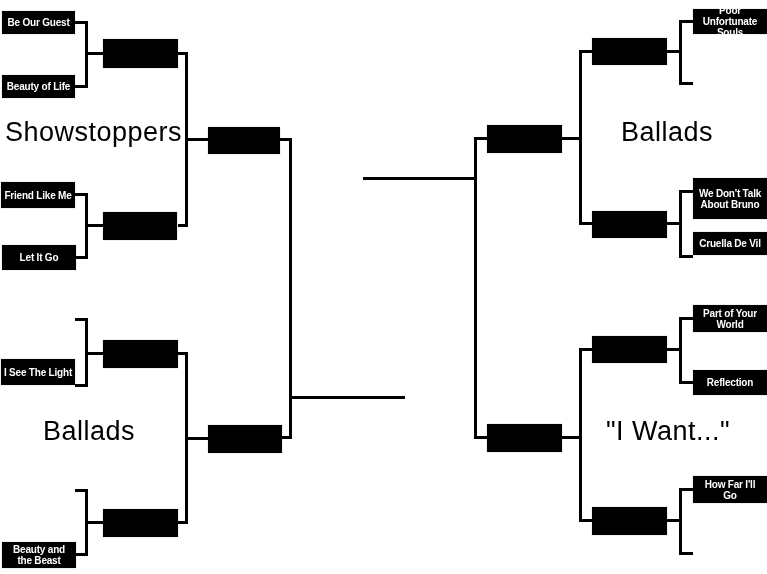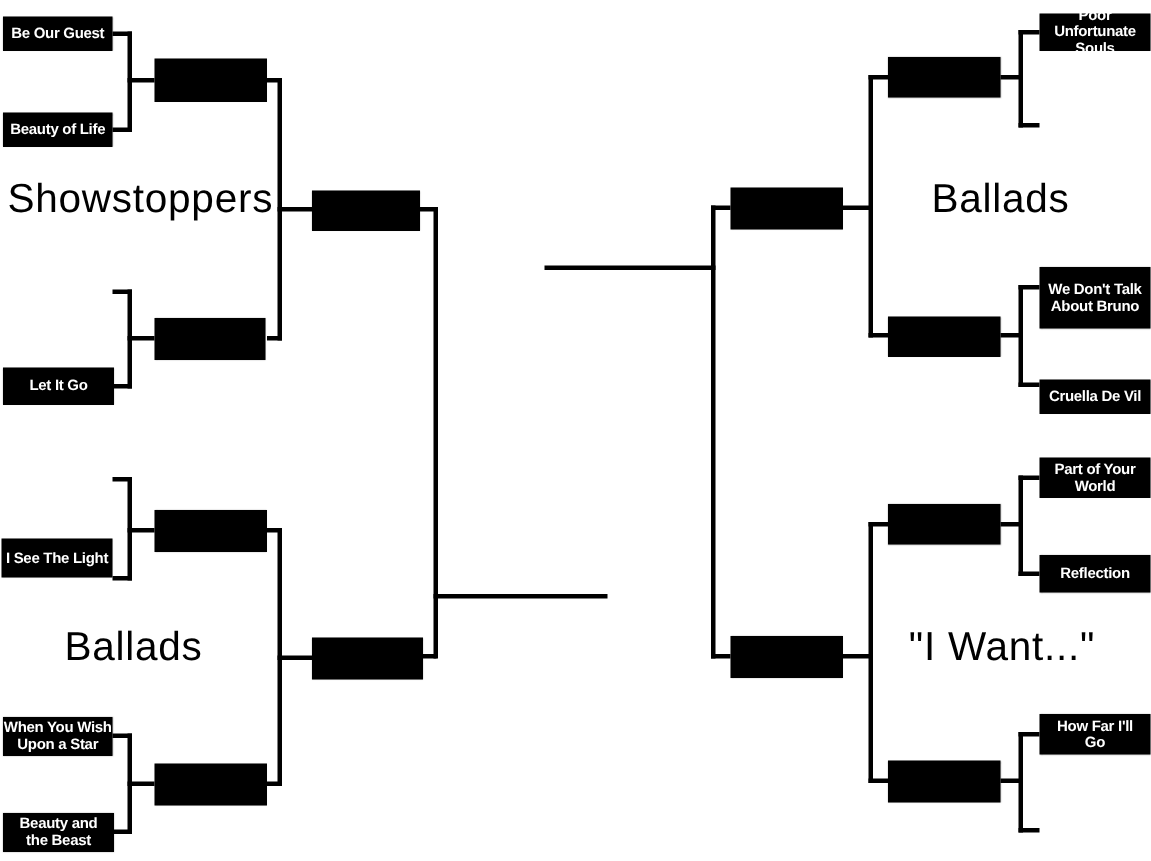--- a/index.html
+++ b/index.html
@@ -48,33 +48,32 @@
     white-space: nowrap;
   }
 </style>
 </head>
 <body>
 
 <div id="bracket">
 
   <div class="slot" style="left:2px;top:11px;width:73px;height:23px">Be Our Guest</div>
   <div class="slot" style="left:2px;top:75px;width:73px;height:23px">Beauty of Life</div>
+  <div class="slot" style="left:1px;top:182px;width:74px;height:26px">Friend Like Me</div>
   <div class="slot" style="left:2px;top:245px;width:74px;height:25px">Let It Go</div>
 
   <div class="slot" style="left:1px;top:359px;width:74px;height:26px">I See The Light</div>
-  <div class="slot" style="left:2px;top:478px;width:73px;height:26px">When You Wish
-Upon a Star</div>
   <div class="slot" style="left:2px;top:542px;width:74px;height:26px">Beauty and
 the Beast</div>
 
   <div class="slot" style="left:693px;top:9px;width:74px;height:25px">Poor Unfortunate
 Souls</div>
   <div class="slot" style="left:693px;top:178px;width:74px;height:41px">We Don't Talk
 About Bruno</div>
-  <div class="slot" style="left:693px;top:253px;width:74px;height:23px">Cruella De Vil</div>
+  <div class="slot" style="left:693px;top:232px;width:74px;height:23px">Cruella De Vil</div>
 
   <div class="slot" style="left:693px;top:370px;width:74px;height:25px">Reflection</div>
   <div class="slot" style="left:693px;top:305px;width:74px;height:27px">Part of Your
 World</div>
   <div class="slot" style="left:693px;top:476px;width:74px;height:27px">How Far I'll
 Go</div>
 
   <div class="winner" style="left:103px;top:39px;width:75px;height:29px"></div>
   <div class="winner" style="left:103px;top:212px;width:74px;height:28px"></div>
   <div class="winner" style="left:103px;top:340px;width:75px;height:28px"></div>

